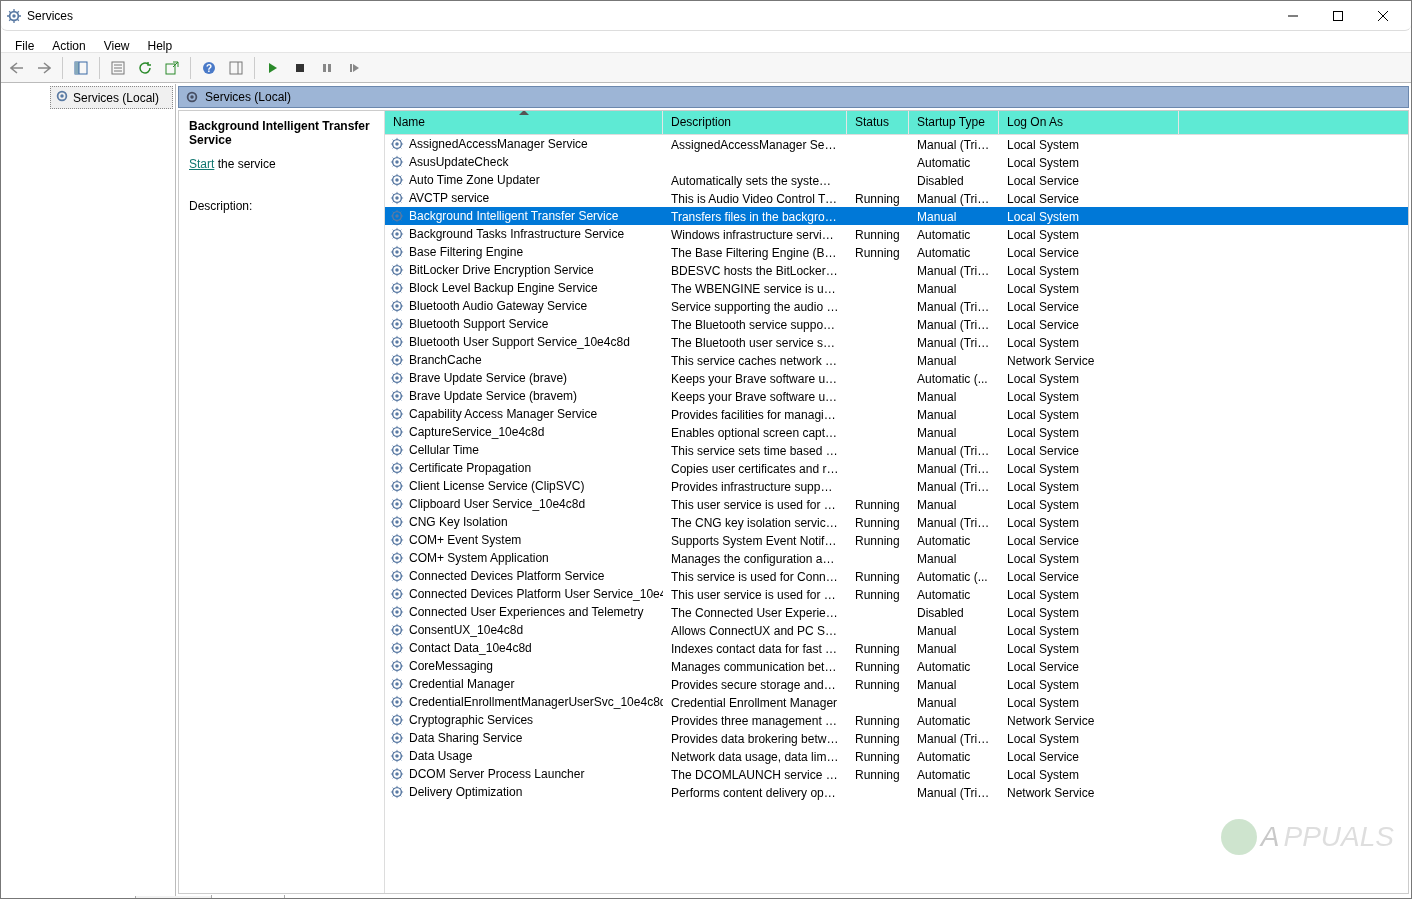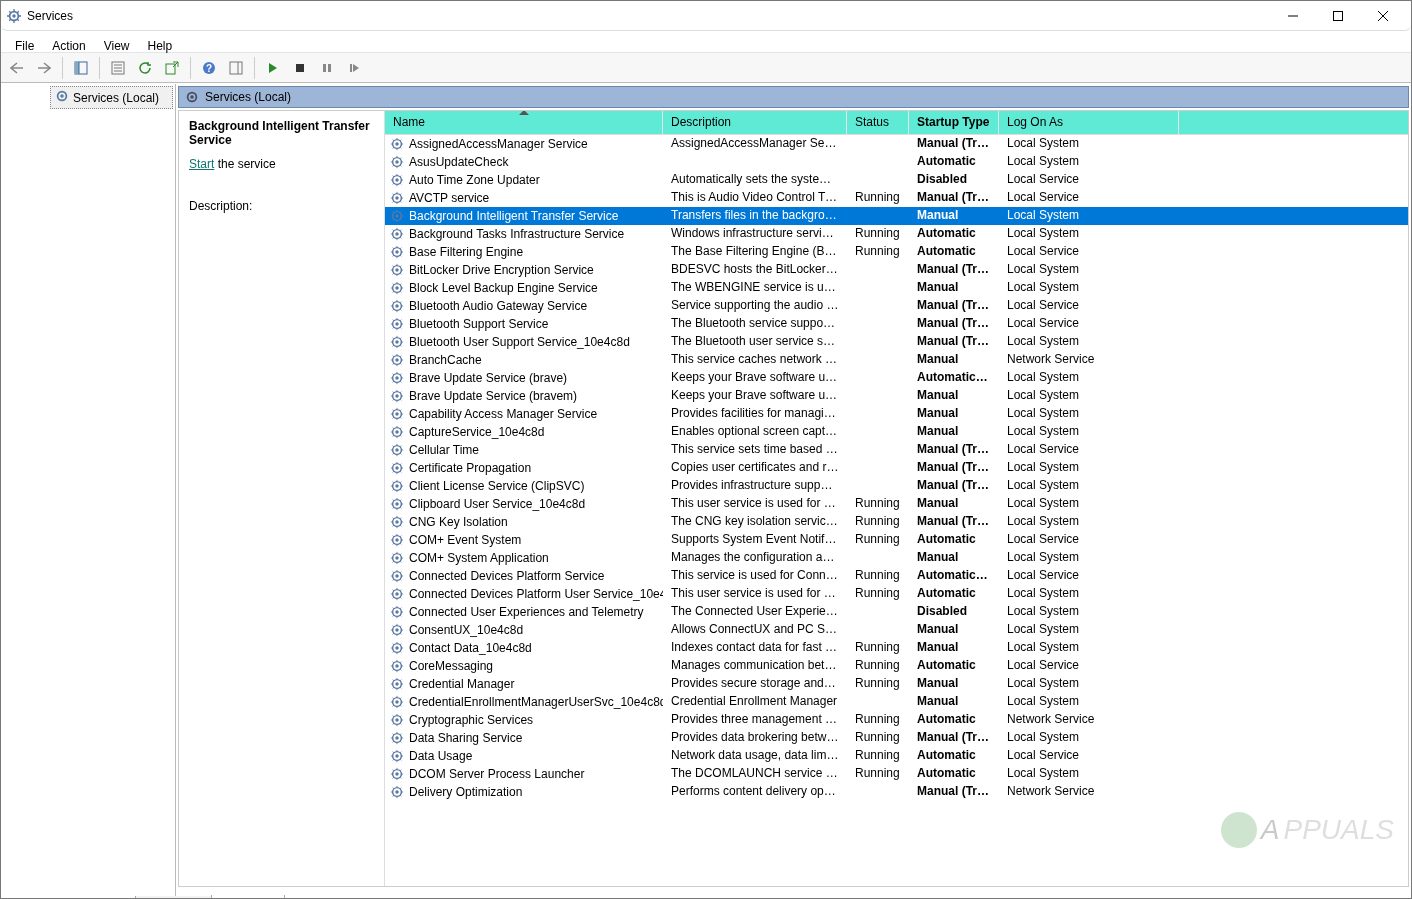--- a/index.html
+++ b/index.html
@@ -92,21 +92,21 @@
     padding: 0 6px;
     gap: 6px;
     font-size: 12px;
     color: #000;
     background: #9db5d6;
   }
   .pane-header .hdr-icon { display:flex; align-items:center; }
   .main-split {
     flex: 1;
     display: flex;
-    margin: 0 2px 9px 2px;
+    margin: 0 2px 2px 2px;
     border: 1px solid #ccc;
     overflow: hidden;
   }
   .detail-pane {
     width: 206px;
     padding: 8px 10px;
     border-right: 1px solid #ddd;
     overflow: hidden;
   }
   .detail-title { font-weight: bold; margin-bottom: 10px; }
@@ -143,21 +143,21 @@
     border-bottom: 5px solid #555;
   }
   .list-body {
     flex: 1;
     overflow-y: scroll;
     overflow-x: hidden;
   }
   .row {
     display: flex;
     height: 18px;
-    align-items: flex-start;
+    align-items: flex-end;
   }
   .row.selected {
     background: #0078d7;
     color: #fff;
   }
   .cell {
     padding: 1px 8px;
     white-space: nowrap;
     overflow: hidden;
     text-overflow: ellipsis;
@@ -166,21 +166,21 @@
     display: flex; align-items: center; gap: 4px;
     padding-left: 4px;
   }
   .svc-icon {
     flex: 0 0 16px; width: 16px; height: 16px;
     display: inline-flex; align-items: center; justify-content: center;
   }
   .c-name { width: 278px; }
   .c-desc { width: 184px; }
   .c-status { width: 62px; }
-  .c-startup { width: 90px; font-weight: bold; }
+  .c-startup { width: 90px; }
   .c-logon { width: 180px; }
   .tabs {
     height: 22px;
     padding-left: 4px;
     display: flex;
     align-items: flex-start;
     margin: 0 2px 2px 130px;
   }
   .tab {
     padding: 2px 12px;

